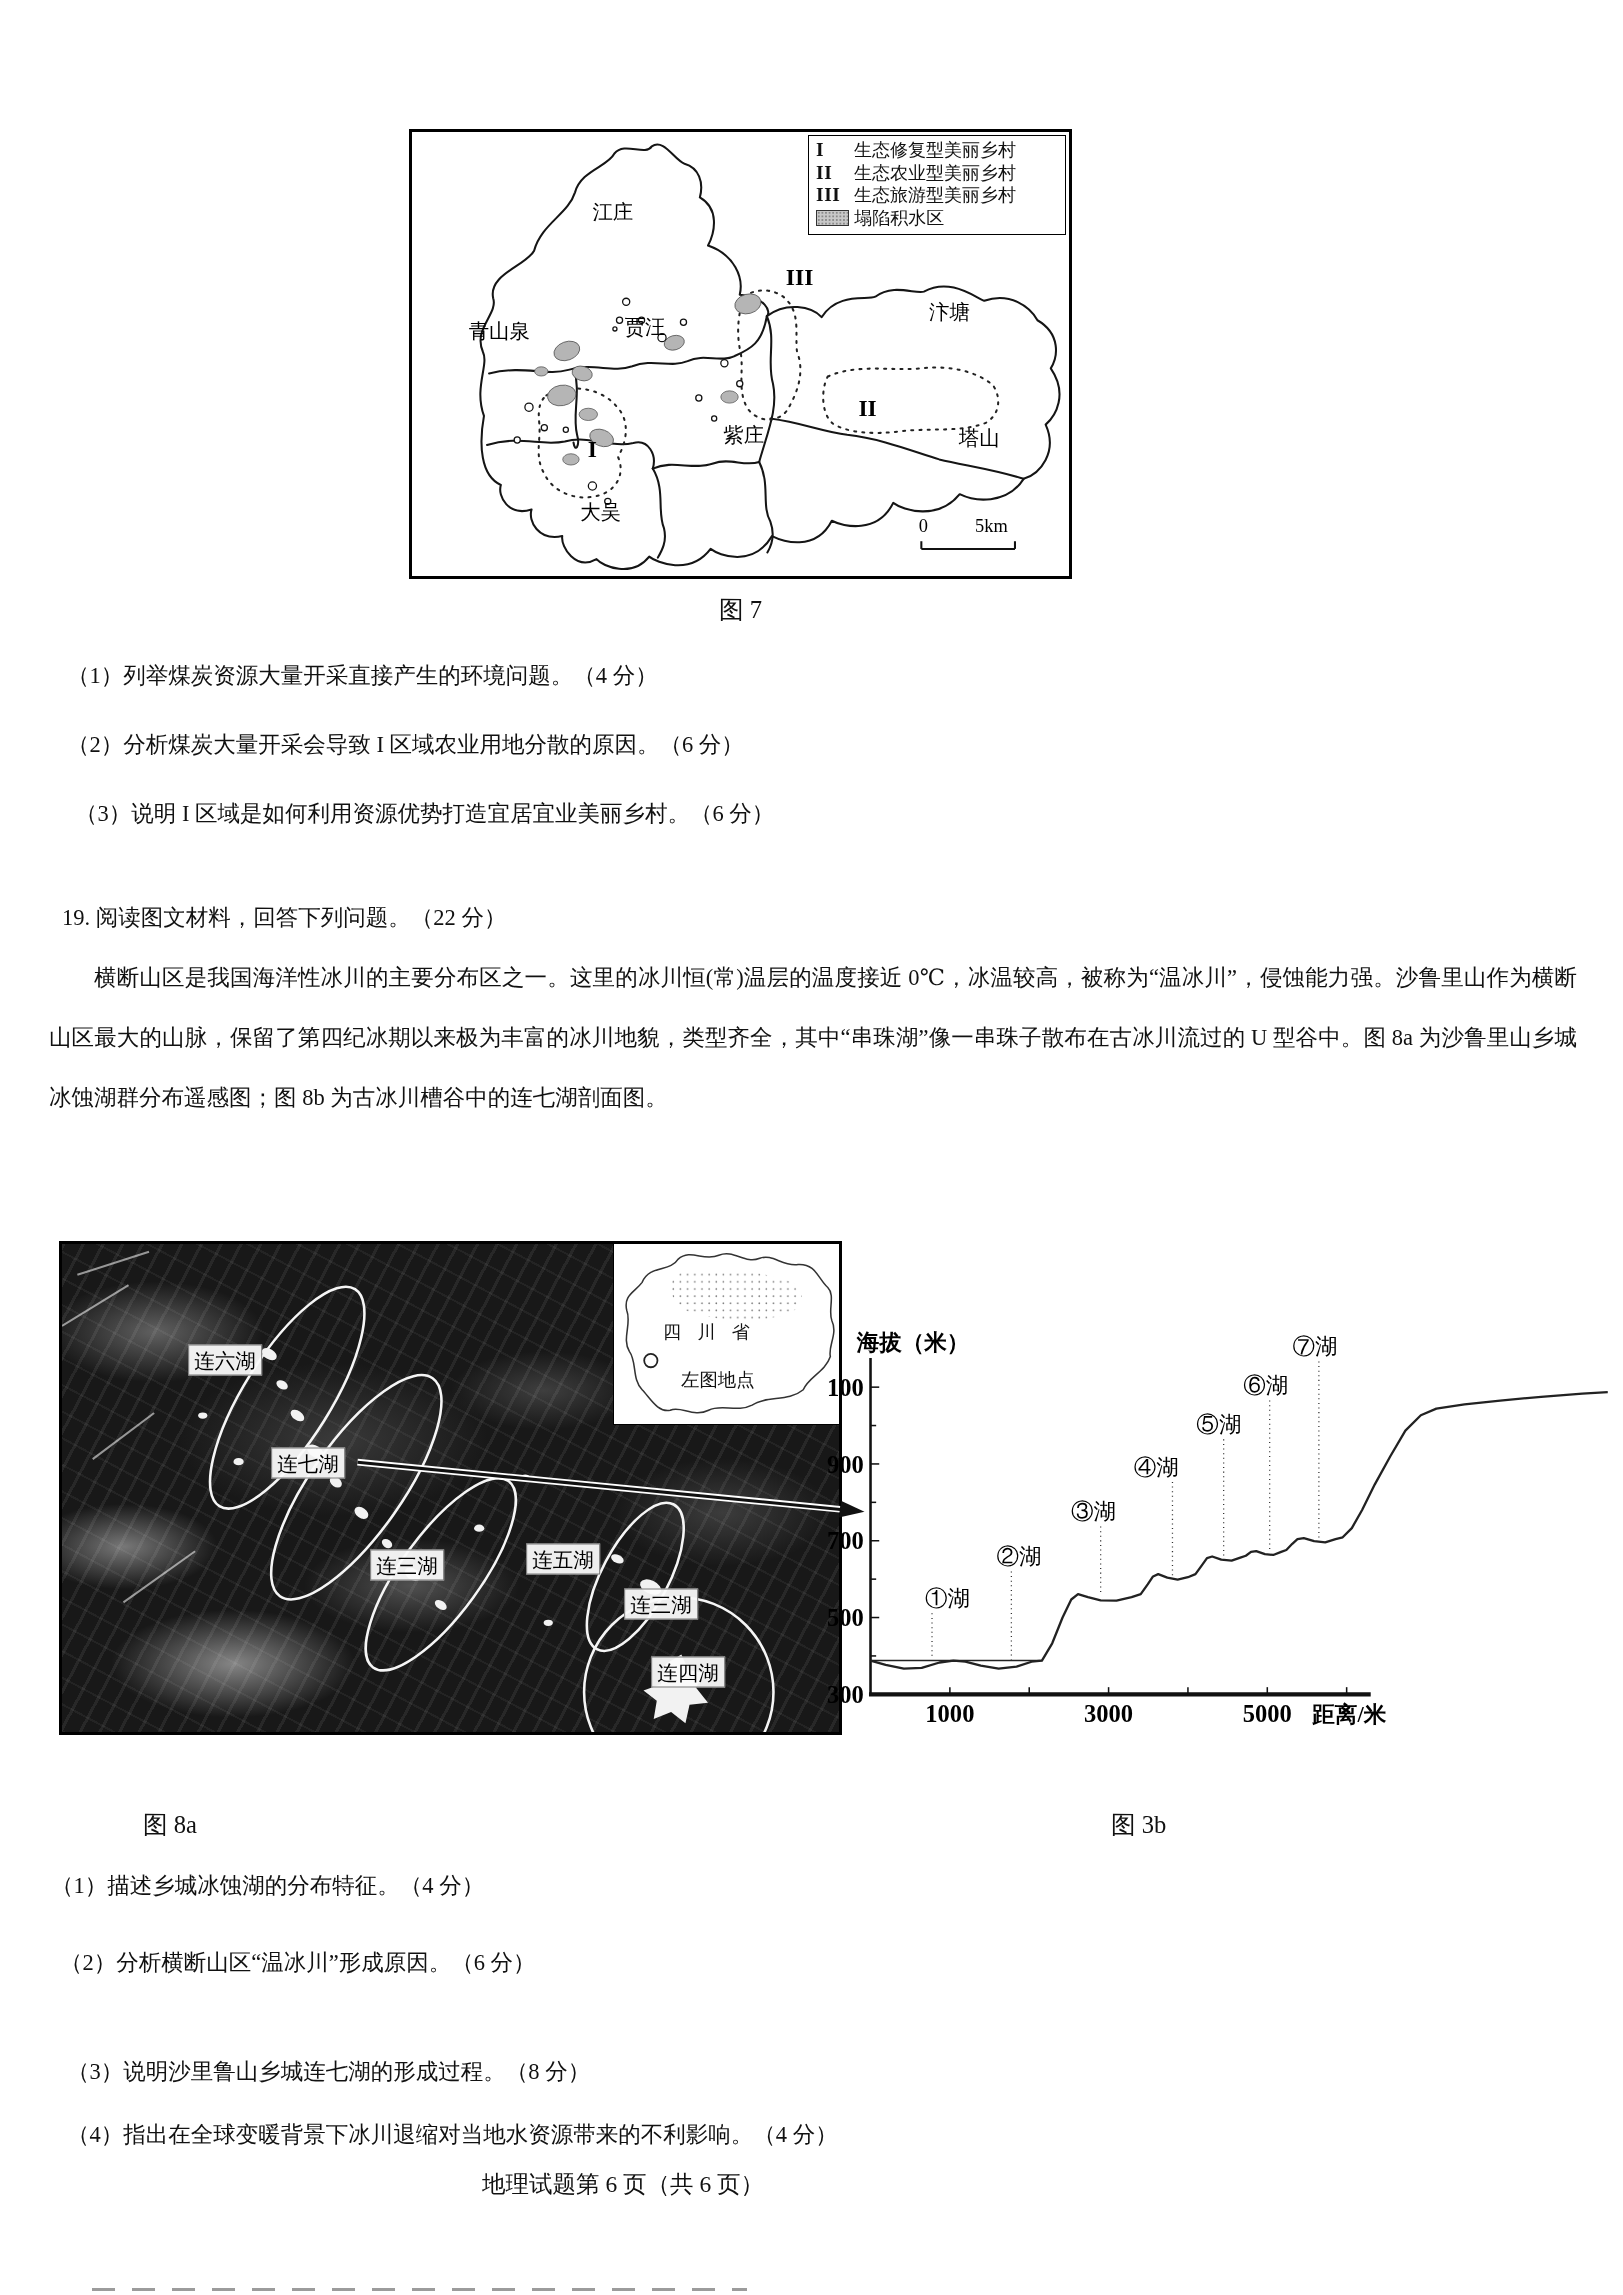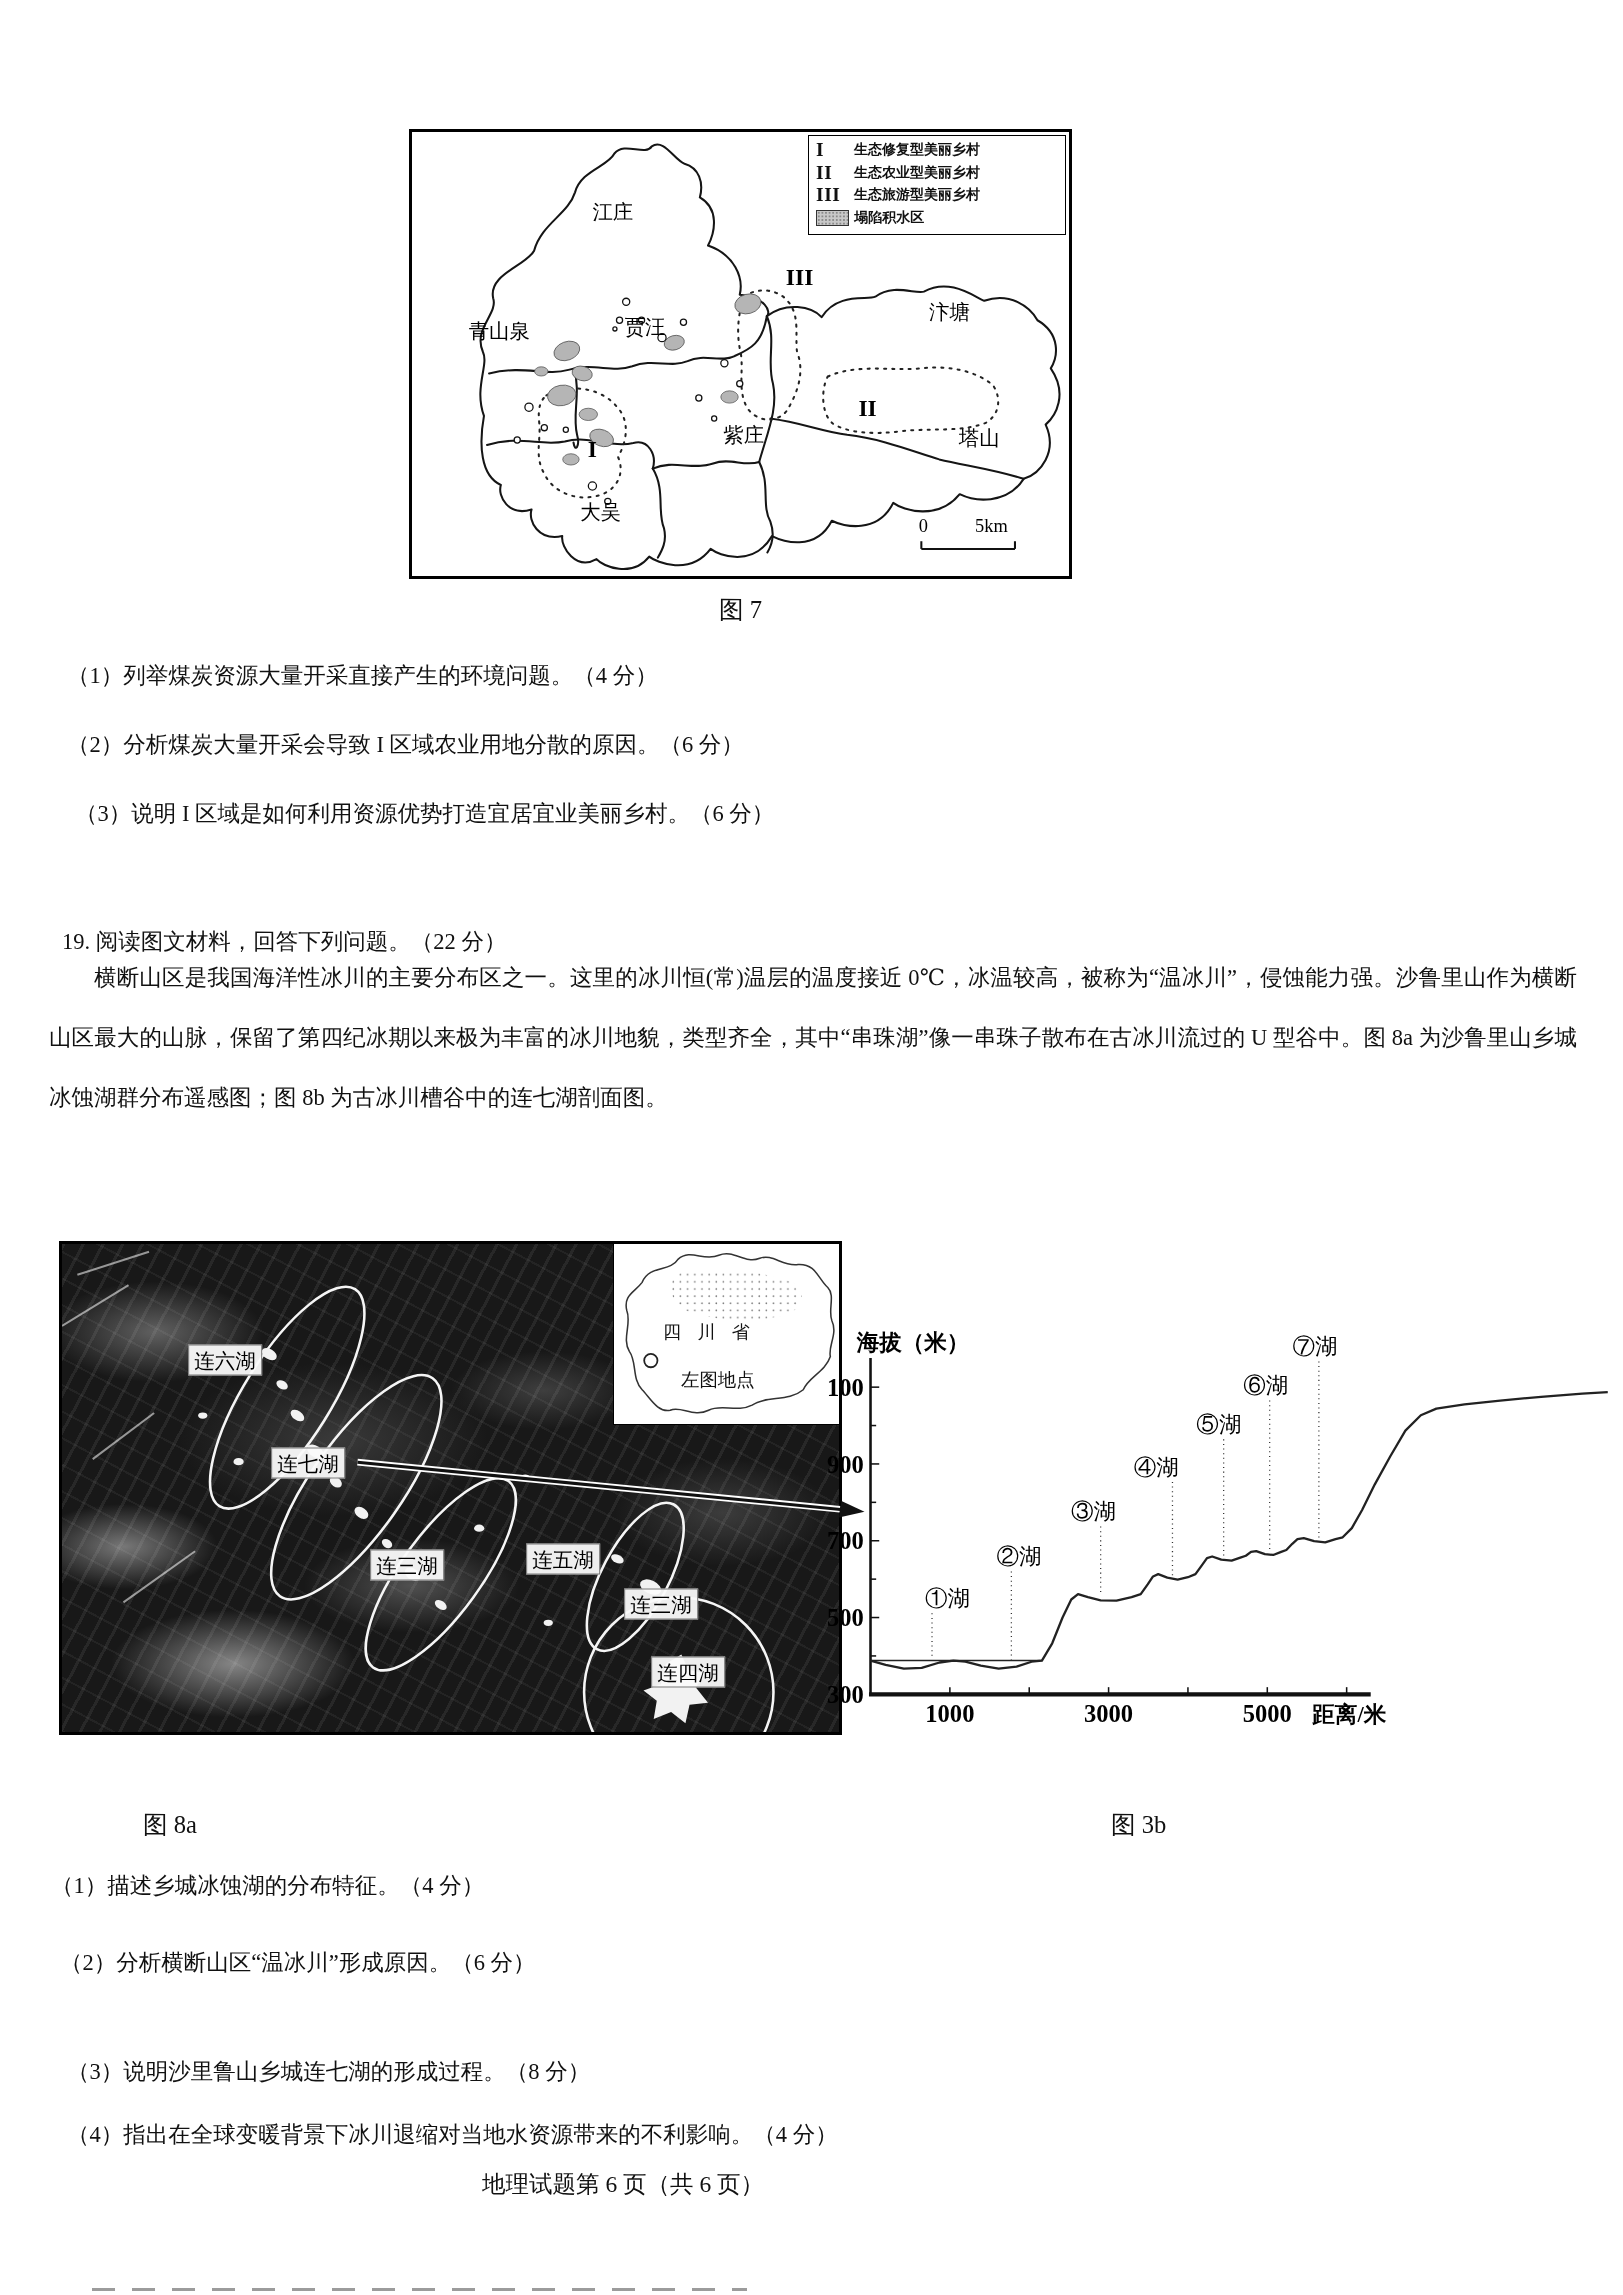--- a/index.html
+++ b/index.html
@@ -8,21 +8,21 @@
   .txt{position:absolute;font-size:22.5px;line-height:30px;white-space:nowrap;}
   .caption{position:absolute;font-size:24.6px;}
   
   .fig7{position:absolute;left:409px;top:129px;width:663px;height:450px;
         background:#fff;border:3.6px solid #000;box-sizing:border-box;}
   .fig7 svg{position:absolute;left:0;top:0;}
   .legend{position:absolute;right:3.1px;top:3.1px;width:258px;height:100px;background:#fff;
           border:1.5px solid #000;box-sizing:border-box;padding:3.1px 5.1px 2px 7.2px;}
   .legend-row{display:flex;align-items:center;height:22.5px;}
   .legend-sym{width:38px;font-size:19.4px;font-weight:bold;letter-spacing:0.5px;}
-  .legend-lab{font-size:14px;font-weight:bold;}
+  .legend-lab{font-size:18px;font-weight:normal;}
   .swatch{display:inline-block;width:33px;height:16.4px;background:#c8c8c8;border:1px solid #333;
           background-image:radial-gradient(#8a8a8a 0.7px, transparent 0.7px);background-size:3.6px 3.6px;
           margin-right:5.1px;box-sizing:border-box;}
   .mapline{stroke:#151515;stroke-width:4;fill:none;stroke-linejoin:round;stroke-linecap:round;}
   .dotzone{stroke:#222;stroke-width:4;fill:none;stroke-dasharray:4 12;stroke-linecap:round;}
   .graypatch{fill:#b5b5b5;stroke:#555;stroke-width:1.5;}
   .village{fill:#fff;stroke:#111;stroke-width:2.5;}
   .maplabel{font-family:"Liberation Serif","DejaVu Serif",serif;font-size:40px;fill:#000;}
   .zonelabel{font-size:46px;font-weight:bold;fill:#000;}
   .scaletxt{font-size:36px;fill:#000;}
@@ -157,21 +157,21 @@
         <span class="legend-lab">塌陷积水区</span>
       </div>
     </div>
   </div>
   <div class="caption" style="left:409px;top:593px;width:663px;text-align:center;">图 7</div>
 
   <div class="txt" style="left:67px;top:661px;">（1）列举煤炭资源大量开采直接产生的环境问题。（4 分）</div>
   <div class="txt" style="left:67px;top:730px;">（2）分析煤炭大量开采会导致 I 区域农业用地分散的原因。（6 分）</div>
   <div class="txt" style="left:67px;top:799px;margin-left:8px;">（3）说明 I 区域是如何利用资源优势打造宜居宜业美丽乡村。（6 分）</div>
 
-  <div class="txt" style="left:62px;top:903px;margin-top:24px;">19. 阅读图文材料，回答下列问题。（22 分）</div>
+  <div class="txt" style="left:62px;top:903px;">19. 阅读图文材料，回答下列问题。（22 分）</div>
   <div style="position:absolute;left:49px;top:948px;width:1528px;font-size:22.5px;line-height:60px;
               text-align:justify;text-indent:45px;white-space:normal;">横断山区是我国海洋性冰川的主要分布区之一。这里的冰川恒(常)温层的温度接近 0℃，冰温较高，被称为“温冰川”，侵蚀能力强。沙鲁里山作为横断山区最大的山脉，保留了第四纪冰期以来极为丰富的冰川地貌，类型齐全，其中“串珠湖”像一串珠子散布在古冰川流过的 U 型谷中。图 8a 为沙鲁里山乡城冰蚀湖群分布遥感图；图 8b 为古冰川槽谷中的连七湖剖面图。</div>
 
   <div class="fig8a">
     <svg class="anno" width="777" height="488" viewBox="0 0 1518 953">
       <g stroke="#f5f5f5" stroke-width="5" fill="none">
         <ellipse cx="440" cy="300" rx="85" ry="250" transform="rotate(32 440 300)"></ellipse>
         <ellipse cx="575" cy="475" rx="90" ry="260" transform="rotate(35 575 475)"></ellipse>
         <ellipse cx="740" cy="645" rx="78" ry="225" transform="rotate(36 740 645)"></ellipse>
         <ellipse cx="1120" cy="650" rx="65" ry="160" transform="rotate(28 1120 650)"></ellipse>

